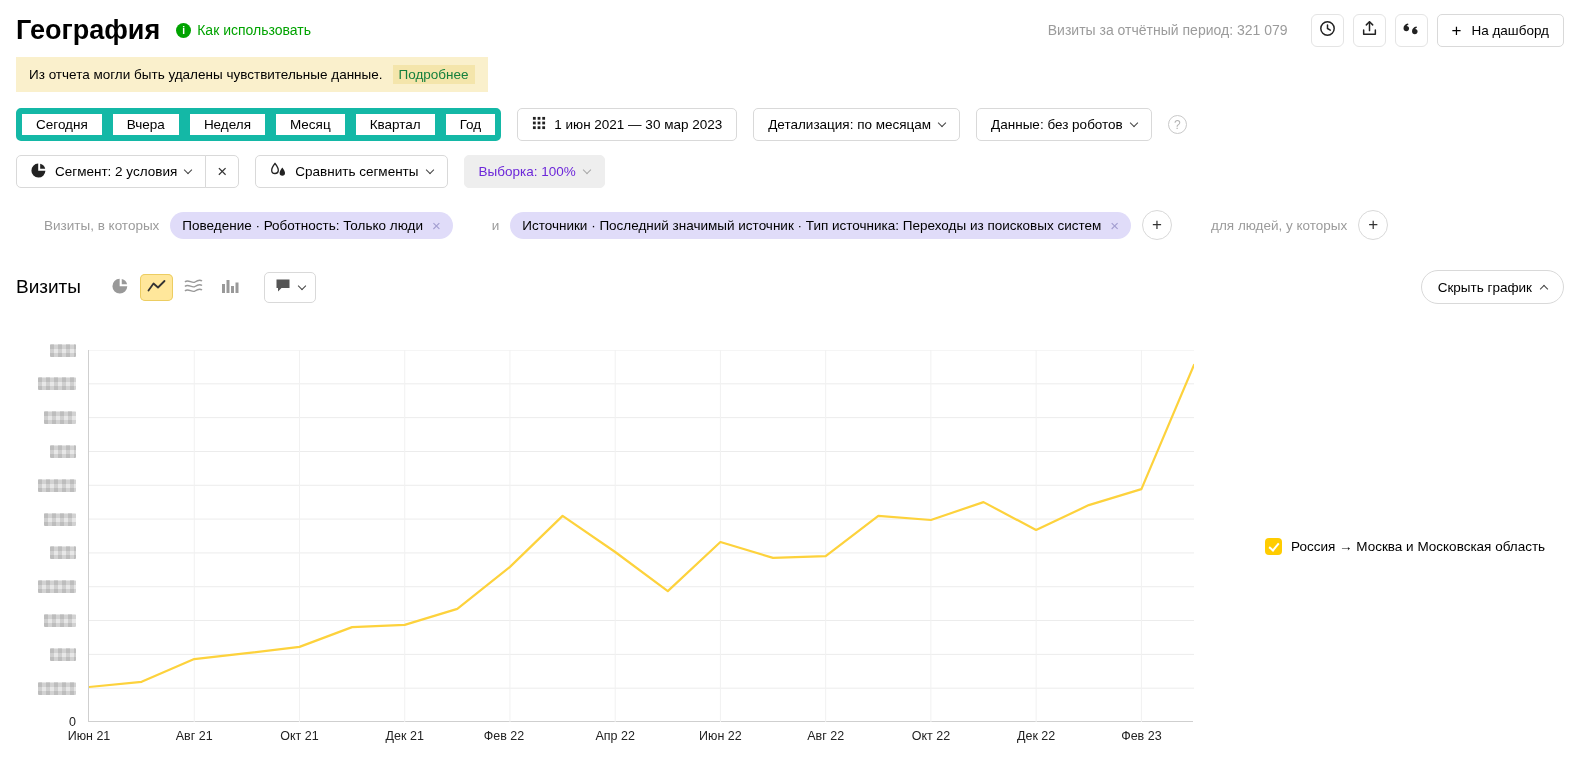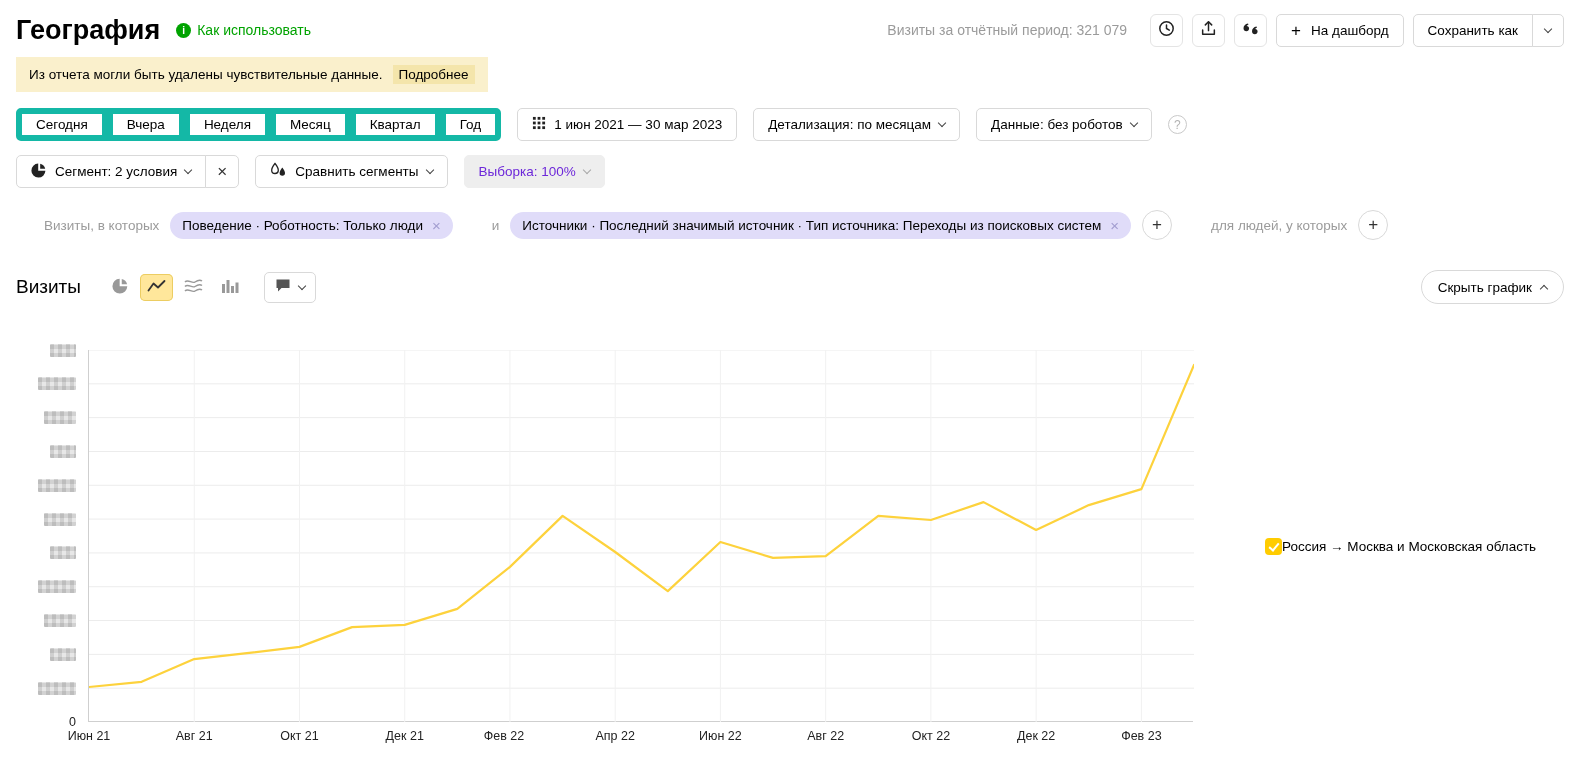--- a/index.html
+++ b/index.html
@@ -34,21 +34,21 @@
 
   .chev { display: inline-block; width: 6px; height: 6px;
           border-right: 1.6px solid #444; border-bottom: 1.6px solid #444; }
   .chev.down { transform: rotate(45deg); margin-top: -3px; }
   .chev.up { transform: rotate(-135deg); margin-top: 3px; }
   .chev.gray { border-color: #a7a7a7; }
 
   
   .banner { display: inline-flex; align-items: center; gap: 10px; margin-top: 9px;
             background: #faf0cc; padding: 8px 13px; font-size: 13.5px; }
-  .banner-link { color: #000000; background: #f4e5ab; padding: 2px 6px; cursor: pointer; }
+  .banner-link { color: #15803d; background: #f4e5ab; padding: 2px 6px; cursor: pointer; }
 
   
   .row { display: flex; align-items: center; }
   .controls-row { margin-top: 16px; gap: 16px; }
   .preset-group { display: inline-flex; }
   .preset { height: 33px; padding: 0 14px; background: #fff; border: 6px solid #14b8a6; margin-left: -1px; }
   .preset:first-child { border-radius: 5px 0 0 5px; margin-left: 0; }
   .preset:last-child { border-radius: 0 5px 5px 0; }
   .help-circle { width: 19px; height: 19px; border-radius: 50%; border: 1.5px solid #c9c9c9;
                  color: #b3b3b3; font-size: 12px; display: inline-flex; align-items: center;
@@ -88,21 +88,21 @@
   .blur-block { position: absolute; right: 12px; height: 13px; border-radius: 1px;
     background-image:
       repeating-linear-gradient(90deg, rgba(0,0,0,0.10) 0 4px, rgba(0,0,0,0) 4px 8px),
       repeating-linear-gradient(0deg, #d2d2d2 0 4px, #e7e7e7 4px 8px); }
   .zero-label { position: absolute; bottom: -7px; right: 12px; font-size: 12.5px; color: #222; }
   .plot { position: relative; width: 1105px; height: 372px; flex: none;
           border-left: 1px solid #cfcfcf; border-bottom: 1px solid #cfcfcf; }
   .plot svg { display: block; }
   .x-axis { position: absolute; left: 0; top: 379px; width: 100%; height: 20px; }
   .x-label { position: absolute; transform: translateX(-50%); font-size: 12.5px; color: #222; white-space: nowrap; }
-  .legend { display: flex; align-items: center; margin-left: 72px; margin-top: 188px;
+  .legend { display: flex; align-items: center; gap: 9px; margin-left: 72px; margin-top: 188px;
             white-space: nowrap; font-size: 13.5px; text-align: right; }
   .legend-check { width: 17px; height: 17px; border-radius: 4px; background: #ffcc00;
                   position: relative; flex: none; cursor: pointer; }
   .legend-check::after { content: ""; position: absolute; left: 6px; top: 3px; width: 4px; height: 8px;
                          border: solid #fff; border-width: 0 2px 2px 0; transform: rotate(40deg); }
 </style>
 </head>
 <body>
 
 <div class="page">
@@ -138,26 +138,20 @@
           <svg width="18" height="16" viewBox="0 0 18 16" fill="#222">
             <path d="M6 2.6 C3.2 3.1 1.5 4.9 1.5 7.3 c0 1.8 1.2 3 2.9 3 1.5 0 2.7-1.1 2.7-2.7 0-1.4-1-2.4-2.5-2.5 0.4-0.9 1-1.4 1.9-1.7 Z"></path>
             <path d="M14.5 5.6 C11.7 6.1 10 7.9 10 10.3 c0 1.8 1.2 3 2.9 3 1.5 0 2.7-1.1 2.7-2.7 0-1.4-1-2.4-2.5-2.5 0.4-0.9 1-1.4 1.9-1.7 Z"></path>
           </svg>
         </span>
       </button>
       <button class="btn">
         <span class="plus-glyph">+</span>
         <span>На дашборд</span>
       </button>
-      <span class="split">
-        <button class="btn main">Сохранить как</button>
-        <button class="btn caretpart">
-          <i class="chev down"></i>
-        </button>
-      </span>
     </div>
   </div>
 
   
   <div class="banner">
     <span>Из отчета могли быть удалены чувствительные данные.</span>
     <a class="banner-link">Подробнее</a>
   </div>
 
   

